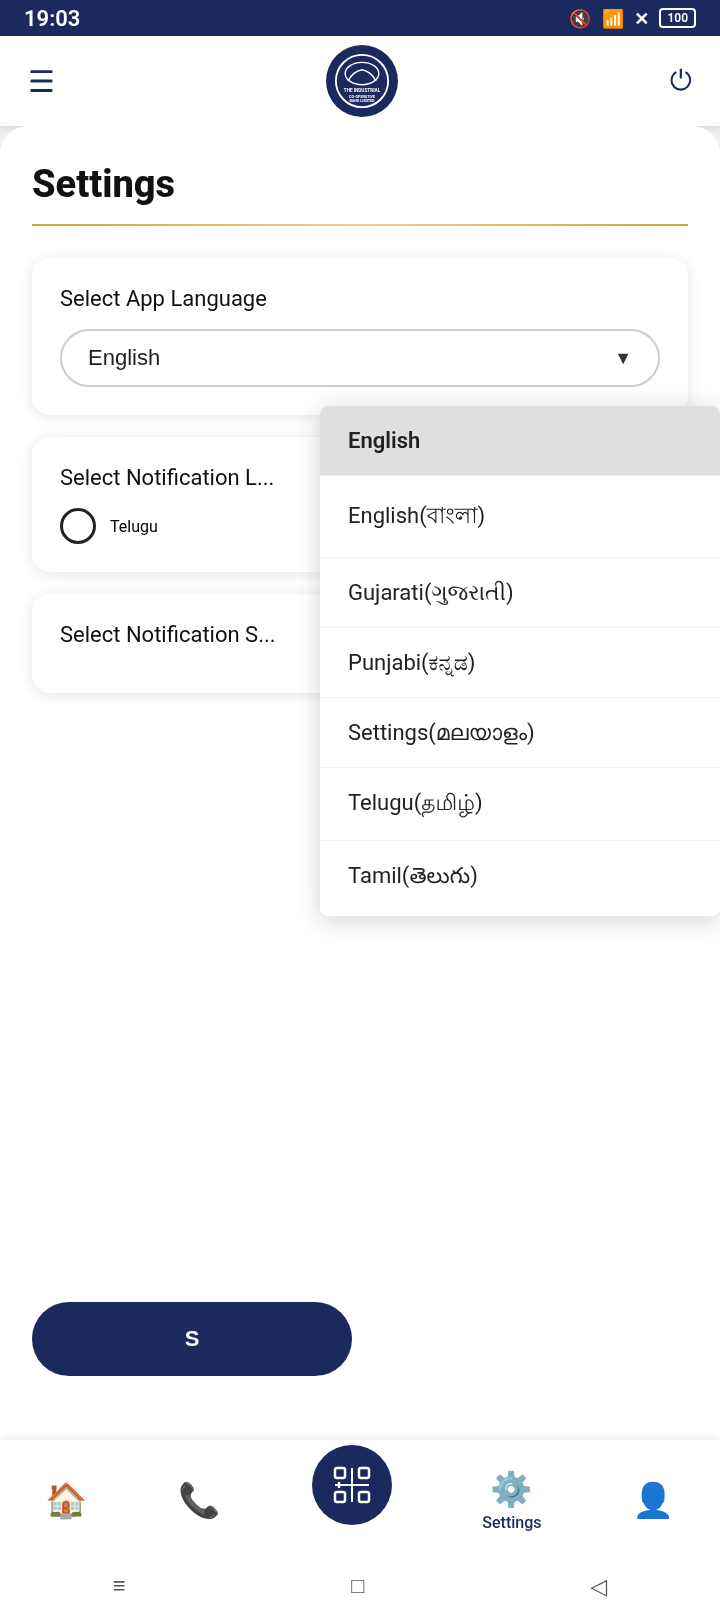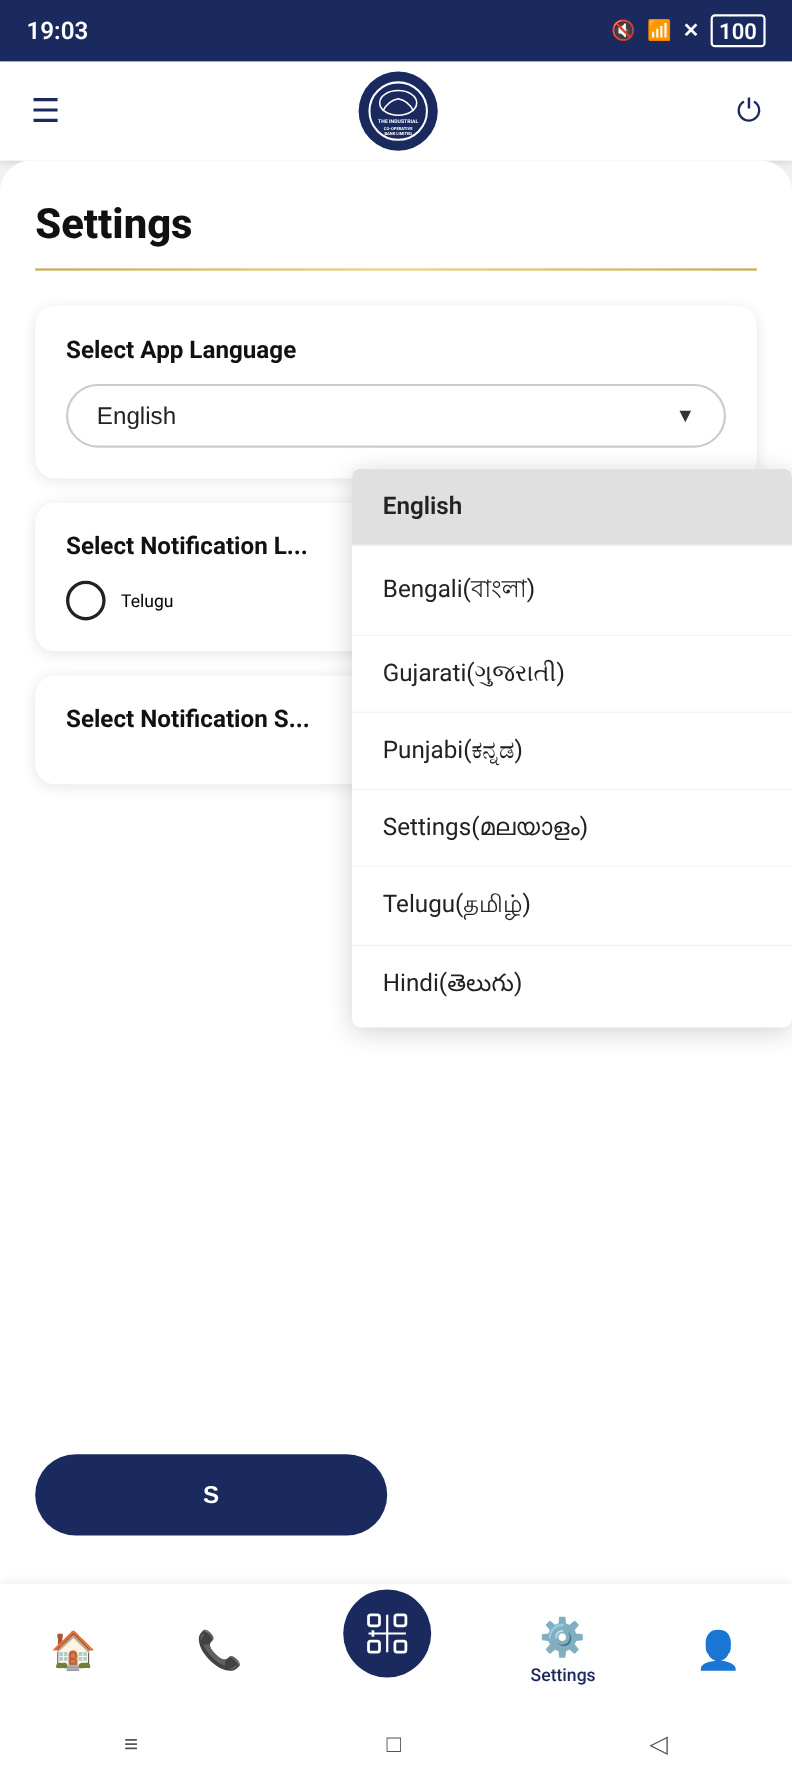--- a/index.html
+++ b/index.html
@@ -10,39 +10,39 @@
       font-family: 'Roboto', Arial, sans-serif;
       background: #f0f0f0;
       position: relative;
       overflow-x: hidden;
     }
 
     
     .status-bar {
       background: #1a2a5e;
       color: white;
-      height: 56px;
+      height: 36px;
       display: flex;
       align-items: center;
       justify-content: space-between;
       padding: 0 24px;
       font-size: 22px;
       font-weight: 600;
     }
     .status-icons {
       display: flex;
       align-items: center;
       gap: 10px;
       font-size: 18px;
     }
     .battery-badge {
       border: 2px solid white;
       border-radius: 4px;
       padding: 1px 6px;
-      font-size: 20px;
+      font-size: 12px;
     }
 
     
     .top-nav {
       background: white;
       height: 90px;
       display: flex;
       align-items: center;
       justify-content: space-between;
       padding: 0 28px;
@@ -102,21 +102,21 @@
     .settings-card {
       background: white;
       border-radius: 18px;
       padding: 28px 28px;
       margin-bottom: 22px;
       box-shadow: 0 2px 14px rgba(0,0,0,0.10);
     }
 
     .card-title {
       font-size: 22px;
-      font-weight: 700;
+      font-weight: 400;
       color: #111;
       margin-bottom: 18px;
     }
 
     .lang-select-btn {
       display: flex;
       align-items: center;
       justify-content: space-between;
       border: 2px solid #ccc;
       border-radius: 50px;
@@ -339,26 +339,26 @@
       </div>
     </div>
   </div>
 
   <button class="save-btn">
     <span>S</span>
   </button>
 
   <div class="dropdown-overlay">
     <div class="dropdown-item selected">English</div>
-    <div class="dropdown-item">Bengali(বাংলা)</div>
+    <div class="dropdown-item">English(বাংলা)</div>
     <div class="dropdown-item">Gujarati(ગુજરાતી)</div>
     <div class="dropdown-item">Punjabi(ಕನ್ನಡ)</div>
     <div class="dropdown-item">Settings(മലയാളം)</div>
     <div class="dropdown-item">Telugu(தமிழ்)</div>
-    <div class="dropdown-item">Hindi(తెలుగు)</div>
+    <div class="dropdown-item">Tamil(తెలుగు)</div>
   </div>
 </div>
 
 <div class="bottom-nav" style="bottom: 52px;">
   <div class="nav-item">
     <span class="nav-icon">🏠</span>
   </div>
   <div class="nav-item">
     <span class="nav-icon">📞</span>
   </div>

